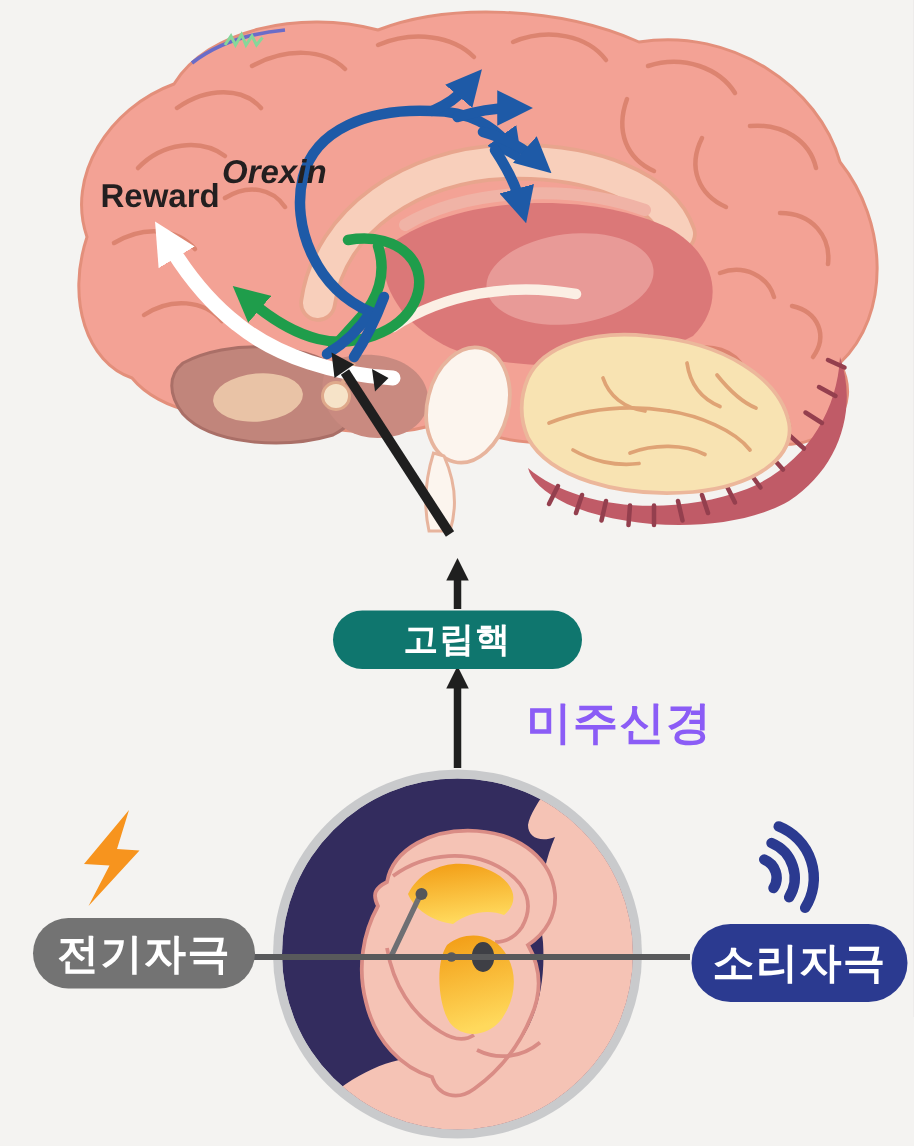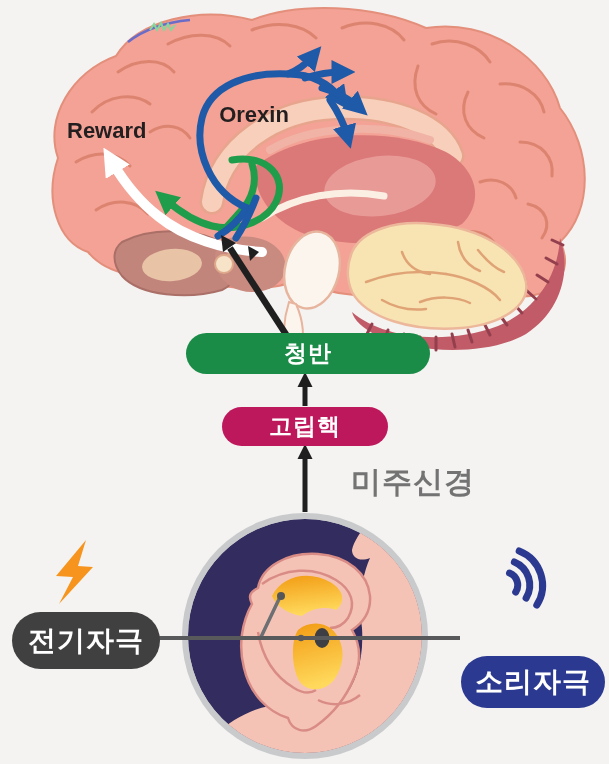--- a/index.html
+++ b/index.html
@@ -2,21 +2,21 @@
 <html><head>
 <meta charset="utf-8">
 <style>
   html,body{margin:0;padding:0;background:#e9e8e6;}
   .canvas{position:relative;width:609px;height:764px;overflow:hidden;
           font-family:"Liberation Sans","DejaVu Sans",sans-serif;}
   svg.art{position:absolute;left:0;top:0;}
   .label{position:absolute;font-weight:bold;white-space:nowrap;text-align:right;}
   .pill{position:absolute;display:flex;align-items:center;justify-content:center;
         font-weight:bold;border-radius:999px;letter-spacing:1px;}
-  .orexin-wrap{position:absolute;text-align:center;font-weight:bold;}
+  .orexin-wrap{position:absolute;font-weight:bold;font-style:italic;}
 </style>
 </head>
 <body>
 
 <div class="canvas" style="background-color: rgb(244, 243, 241);">
 
 <svg class="art" width="609" height="764" viewBox="0 0 609 764">
   <defs>
     <marker id="mBlue" viewBox="0 0 10 10" refX="4" refY="5" markerWidth="3.4" markerHeight="3.4" orient="auto">
       <path d="M0 0 L10 5 L0 10 z" fill="#1e5aa7"></path>
@@ -177,23 +177,22 @@
     <path d="M529 557 A 37 37 0 0 1 529 614"></path>
   </g>
 </svg>
 
 <div class="label" style="left: 67px; top: 118px; font-size: 22px; color: rgb(35, 31, 32);">Reward</div>
 
 <div class="orexin-wrap" style="left: 148px; top: 102px; width: 212px; font-size: 22px; line-height: 25px; color: rgb(35, 31, 32);">
   <div>Orexin</div>
 </div>
 
-<div class="pill" style="left: 186px; top: 333px; width: 244px; height: 41px; font-size: 23px; background-color: rgb(27, 140, 71); color: rgb(255, 255, 255);">청반</div>
 
-<div class="pill" style="left: 222px; top: 407px; width: 166px; height: 39px; font-size: 23px; background-color: #be185d; color: rgb(255, 255, 255);">고립핵</div>
+<div class="pill" style="left: 222px; top: 407px; width: 166px; height: 39px; font-size: 23px; background-color: #0f766e; color: rgb(255, 255, 255);">고립핵</div>
 
-<div class="label" style="left: 351px; top: 462px; font-size: 30px; letter-spacing: 1px; color: #737373;">미주신경</div>
+<div class="label" style="left: 351px; top: 462px; font-size: 30px; letter-spacing: 1px; color: #8b5cf6;">미주신경</div>
 
-<div class="pill" style="left: 12px; top: 612px; width: 148px; height: 57px; font-size: 28px; background-color: #404040; color: rgb(255, 255, 255);">전기자극</div>
+<div class="pill" style="left: 22px; top: 612px; width: 148px; height: 47px; font-size: 28px; background-color: #737373; color: rgb(255, 255, 255);">전기자극</div>
 
-<div class="pill" style="left: 461px; top: 616px; width: 144px; height: 52px; font-size: 28px; background-color: rgb(43, 58, 144); color: rgb(255, 255, 255); margin-top: 40px;">소리자극</div>
+<div class="pill" style="left: 461px; top: 616px; width: 144px; height: 52px; font-size: 28px; background-color: rgb(43, 58, 144); color: rgb(255, 255, 255);">소리자극</div>
 
 </div>
 
 </body></html>

